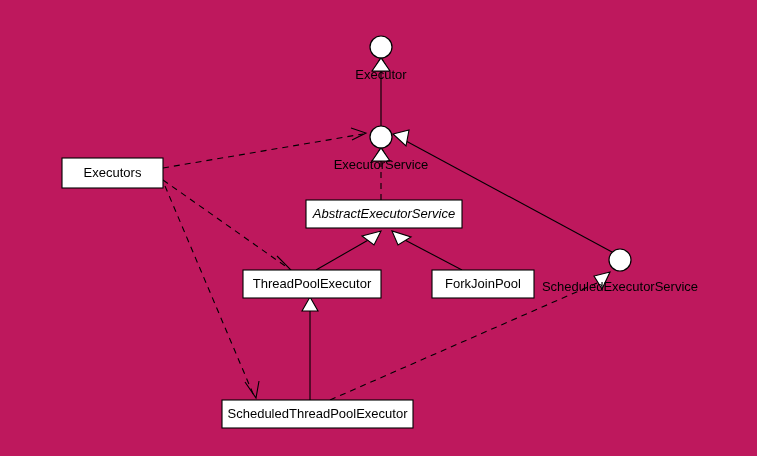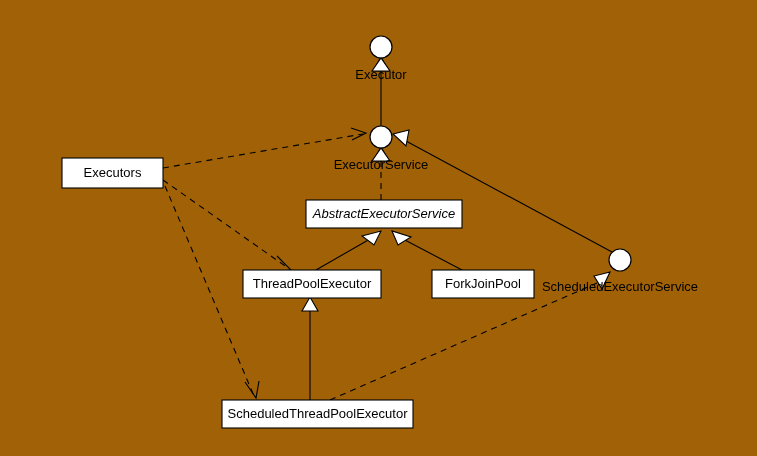--- a/index.html
+++ b/index.html
@@ -10,21 +10,21 @@
   body {
     width: 757px;
     height: 456px;
     overflow: hidden;
     font-family: "Liberation Sans", sans-serif;
   }
   #diagram-root {
     position: relative;
     width: 757px;
     height: 456px;
-    background: #a16207;
+    background: #be185d;
   }
   svg#uml-canvas {
     display: block;
     width: 757px;
     height: 456px;
   }
   .cls-box {
     fill: #ffffff;
     stroke: #000000;
     stroke-width: 1.1;

